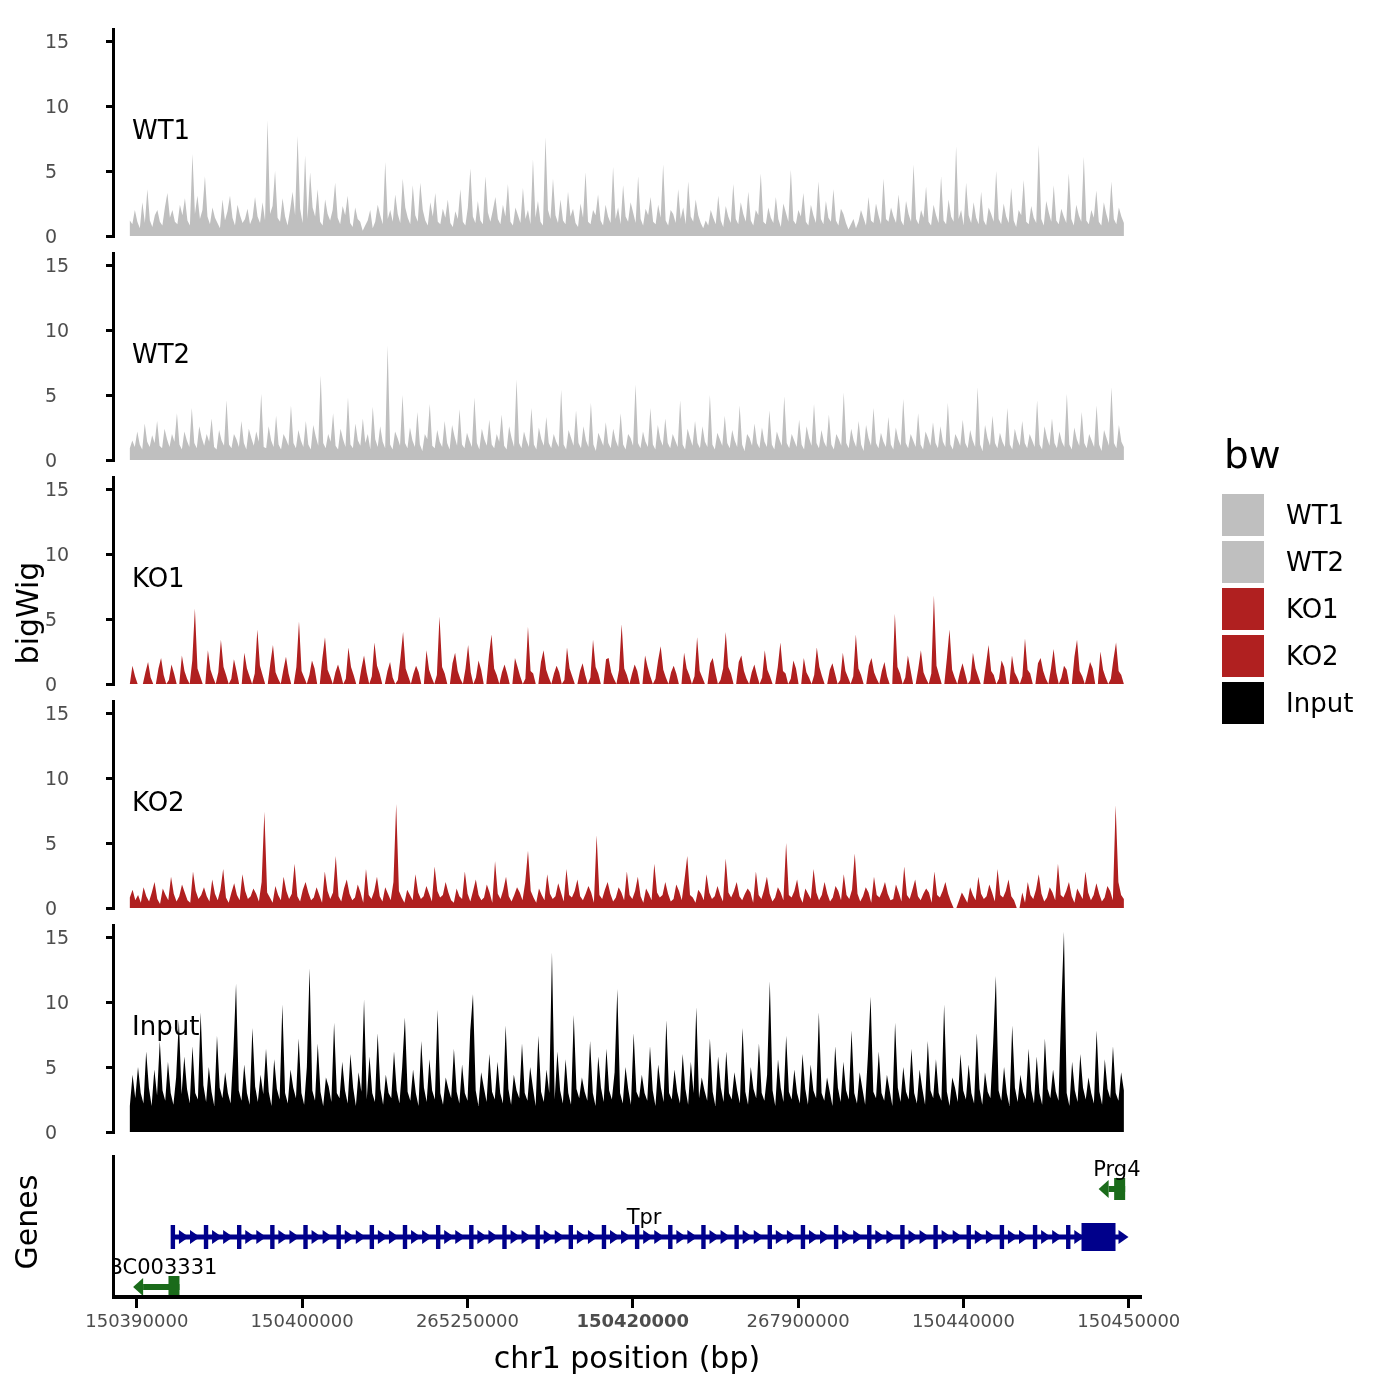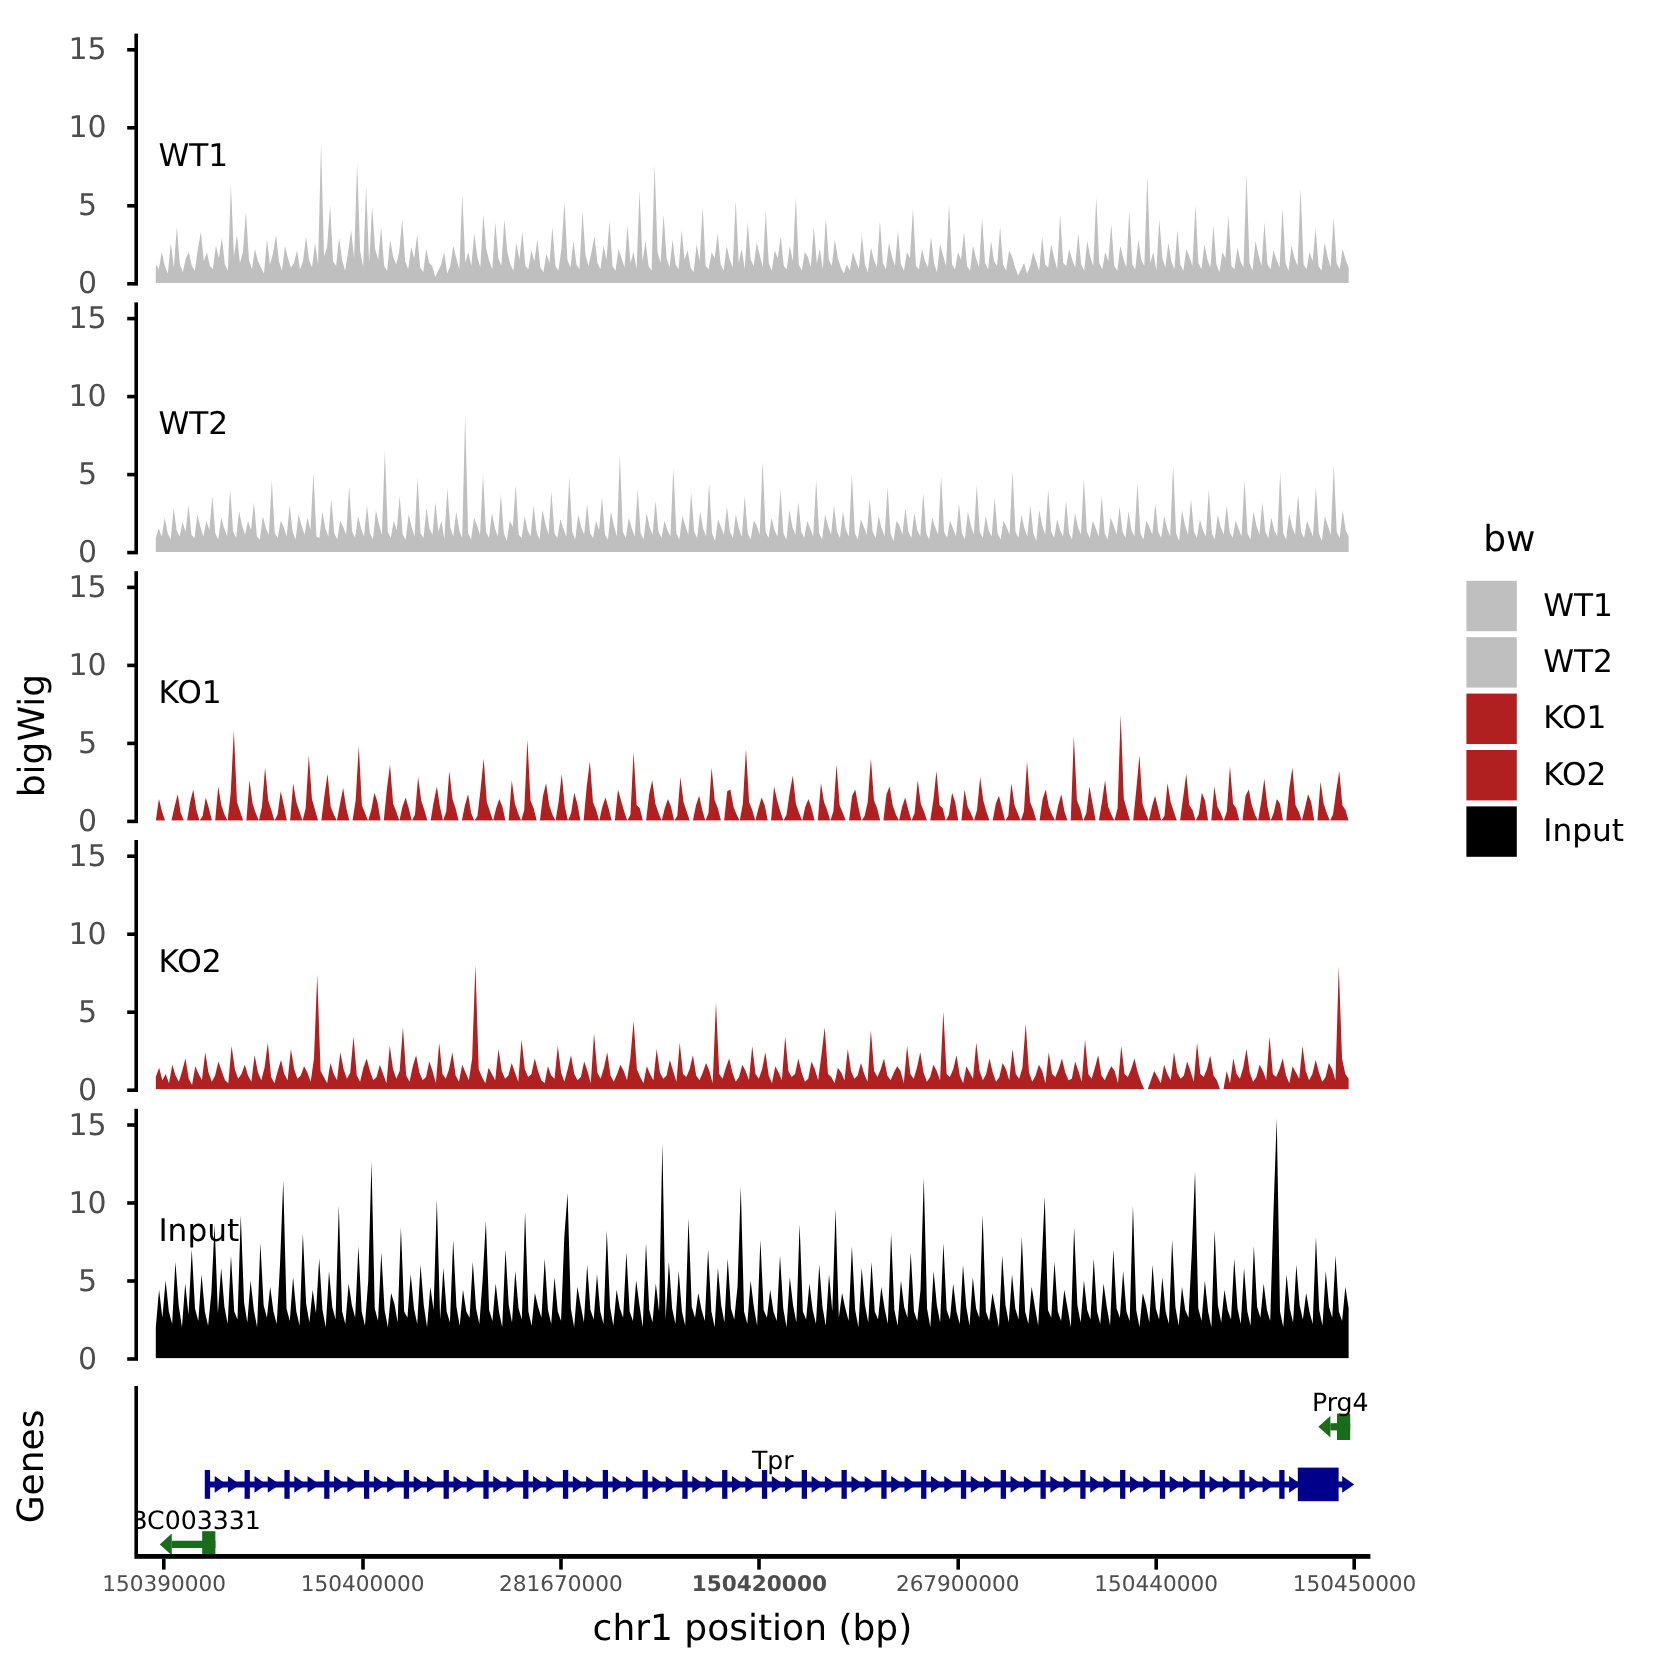--- a/index.html
+++ b/index.html
@@ -71,22 +71,22 @@
     position: absolute;
     left: -9px;
     width: 9px;
     height: 3px;
     background: #000;
   }
   .ylab-wrap {
     position: absolute;
     left: -70px;
     width: 56px;
-    text-align: center;
-    font-size: 25px;
+    text-align: left;
+    font-size: 19px;
     color: #4d4d4d;
     transform: translateY(-50%);
   }
 
   svg.signal { display: block; width: 100%; height: 100%; }
 
   
   #genes-panel {
     position: absolute;
     left: 112px; top: 1155px;
@@ -115,23 +115,23 @@
     white-space: nowrap;
   }
 
   
   #legend {
     position: absolute;
     left: 1222px; top: 432px;
     width: 175px;
   }
   #legend-title {
-    font-size: 30px;
-    color: #000;
-    margin: 0 0 14px 14px;
+    font-size: 39px;
+    color: #000;
+    margin: 0 0 14px 2px;
   }
   .legend-row {
     display: flex;
     align-items: center;
     height: 47px;
   }
   .legend-swatch {
     width: 42px; height: 42px;
     flex: 0 0 42px;
   }
@@ -343,21 +343,21 @@
       </svg>
   </div>
 
   <div id="xaxis-line"></div>
   <div id="xaxis-ticks">
       <div class="xtick" style="left: 135.299px;"></div>
       <div class="xlab" style="left: 136.799px;">150390000</div>
       <div class="xtick" style="left: 300.628px;"></div>
       <div class="xlab" style="left: 302.128px;">150400000</div>
       <div class="xtick" style="left: 465.957px;"></div>
-      <div class="xlab" style="left: 467.457px;">281670000</div>
+      <div class="xlab" style="left: 467.457px;">265250000</div>
       <div class="xtick" style="left: 631.287px;"></div>
       <div class="xlab" style="left: 632.787px; font-weight: bold;">150420000</div>
       <div class="xtick" style="left: 796.616px;"></div>
       <div class="xlab" style="left: 798.116px;">267900000</div>
       <div class="xtick" style="left: 961.945px;"></div>
       <div class="xlab" style="left: 963.445px;">150440000</div>
       <div class="xtick" style="left: 1127.27px;"></div>
       <div class="xlab" style="left: 1128.77px;">150450000</div>
     </div>
   <div id="xaxis-title">chr1 position (bp)</div>

